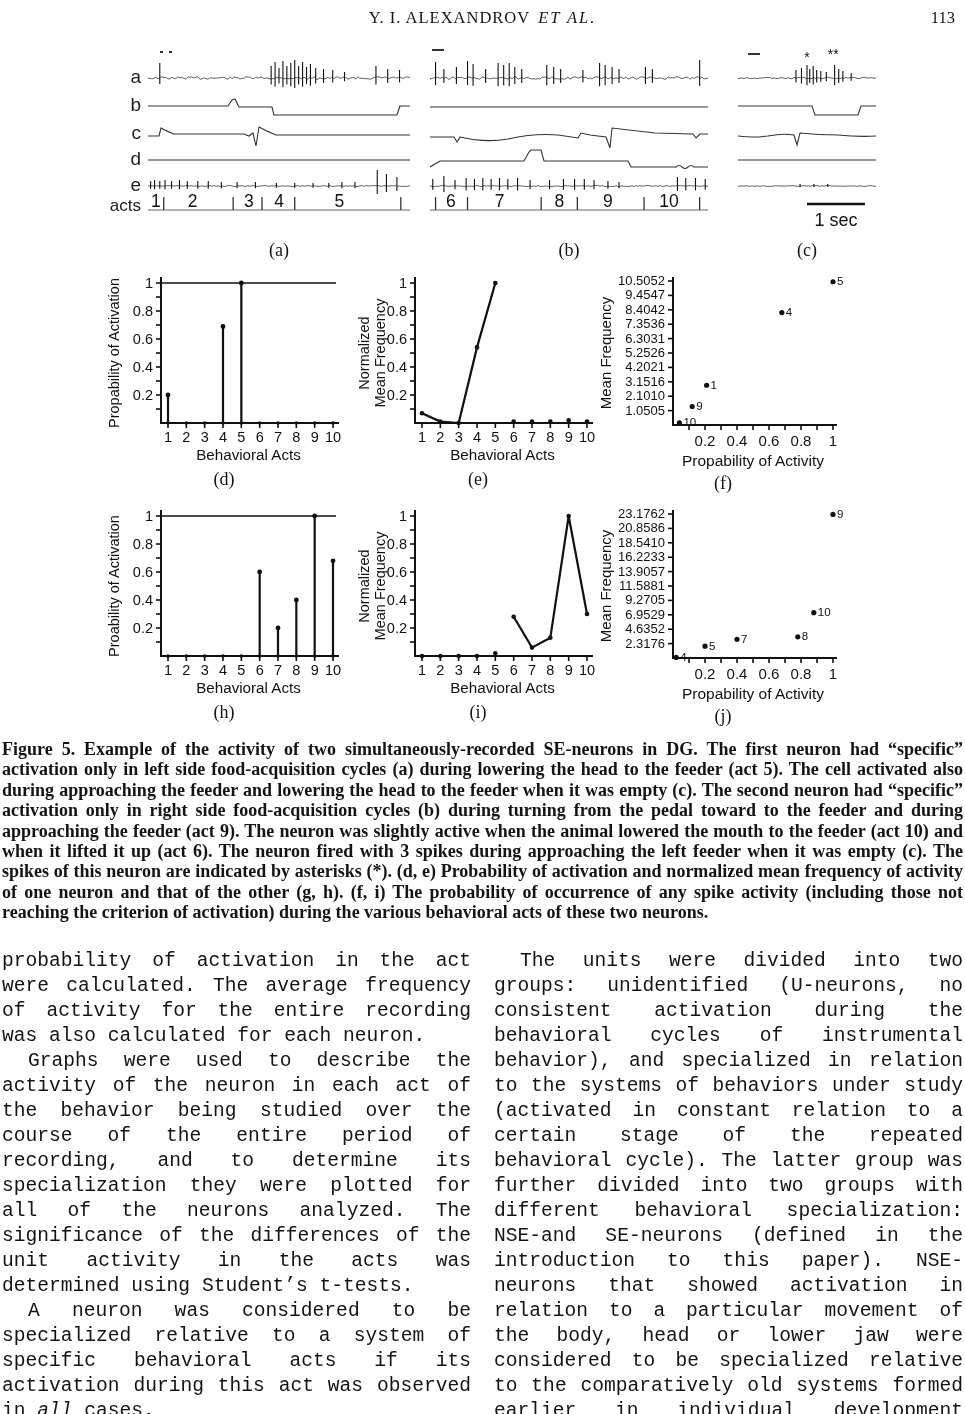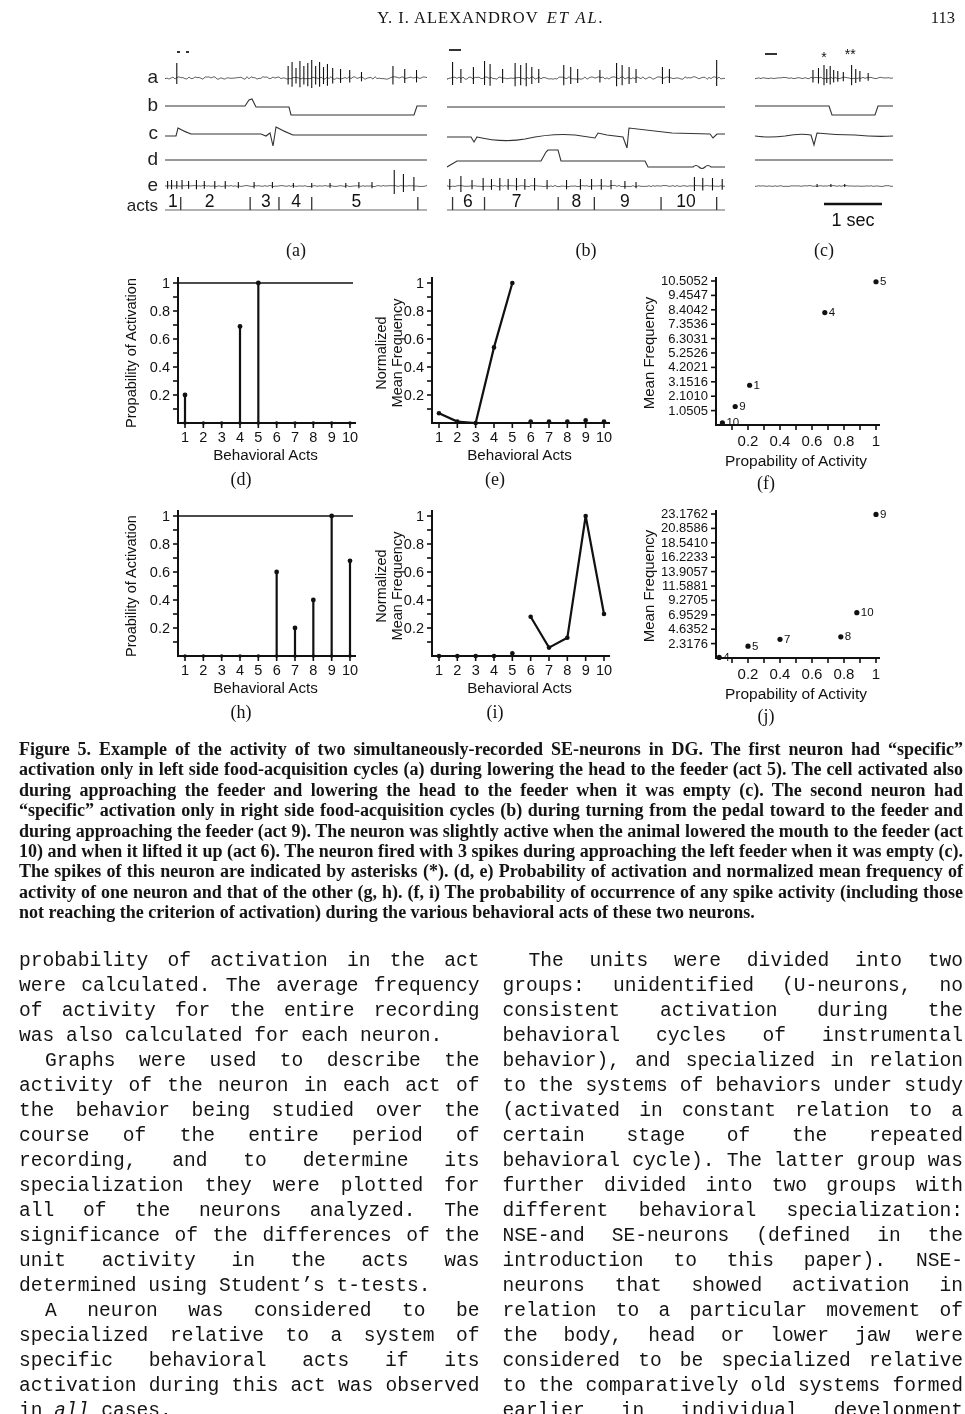--- a/index.html
+++ b/index.html
@@ -1,36 +1,36 @@
 <!DOCTYPE html>
 <html><head>
 <meta charset="utf-8">
 <style>
   html,body{margin:0;padding:0;background:#fff;}
   .page{width:965px;height:1414px;position:relative;box-sizing:border-box;overflow:hidden;
-        padding:8px 2px 0 19px;display:flex;flex-direction:column;
+        padding:8px 2px 0 2px;display:flex;flex-direction:column;
         font-family:"Liberation Serif",serif;color:#141414;}
   header{position:relative;text-align:center;font-size:16.5px;letter-spacing:1px;height:22px;flex:none;}
   .etal{font-style:italic;margin-left:8px;letter-spacing:2px;}
   .pagenum{position:absolute;right:8px;top:0;letter-spacing:0;}
   
   .fig{margin:16px 0 0 102px;width:776px;flex:none;}
   .traces{display:flex;position:relative;}
   .rowlabels{width:44px;position:relative;font-family:"Liberation Sans",sans-serif;font-size:19px;color:#222;}
   .rowlabels span{position:absolute;right:7px;}
   .lab-a{top:20px}.lab-b{top:48px}.lab-c{top:76px}.lab-d{top:102px}.lab-e{top:128px}
   .lab-acts{top:150px;font-size:17px;}
   svg{display:block;}
   .gap20{width:20px;flex:none}.gap30{width:30px;flex:none}
   .letters{display:flex;margin-top:4px;font-size:18px;}
   .letters div{text-align:center;}
   .chartsrow{display:flex;align-items:flex-start;margin-top:12px;}
   .chart{flex:none;}
   .chart .letter{text-align:center;font-size:18px;margin-top:0px;}
-  .ml14{margin-left:14px}.ml26{margin-left:26px}
+  .ml14{margin-left:14px}.ml26{}
   
   .figcap{margin:12px 0 0 0;font-weight:bold;font-size:18px;line-height:20.4px;text-align:justify;flex:none;}
   .cols{display:flex;gap:23px;margin-top:26px;font-size:19.6px;line-height:25px;text-align:justify;flex:none;}
   .col{flex:1;min-width:0;font-family:Liberation Mono, monospace;}
   .col p{margin:0;text-indent:26px;}
   .col p.noindent{text-indent:0;}
   .ital{font-style:italic;}
   footer{margin-top:auto;flex:none;display:flex;justify-content:space-between;
          font-size:21px;padding:0 6px 10px 2px;}
   .jbbs{font-weight:bold;font-style:italic;}

